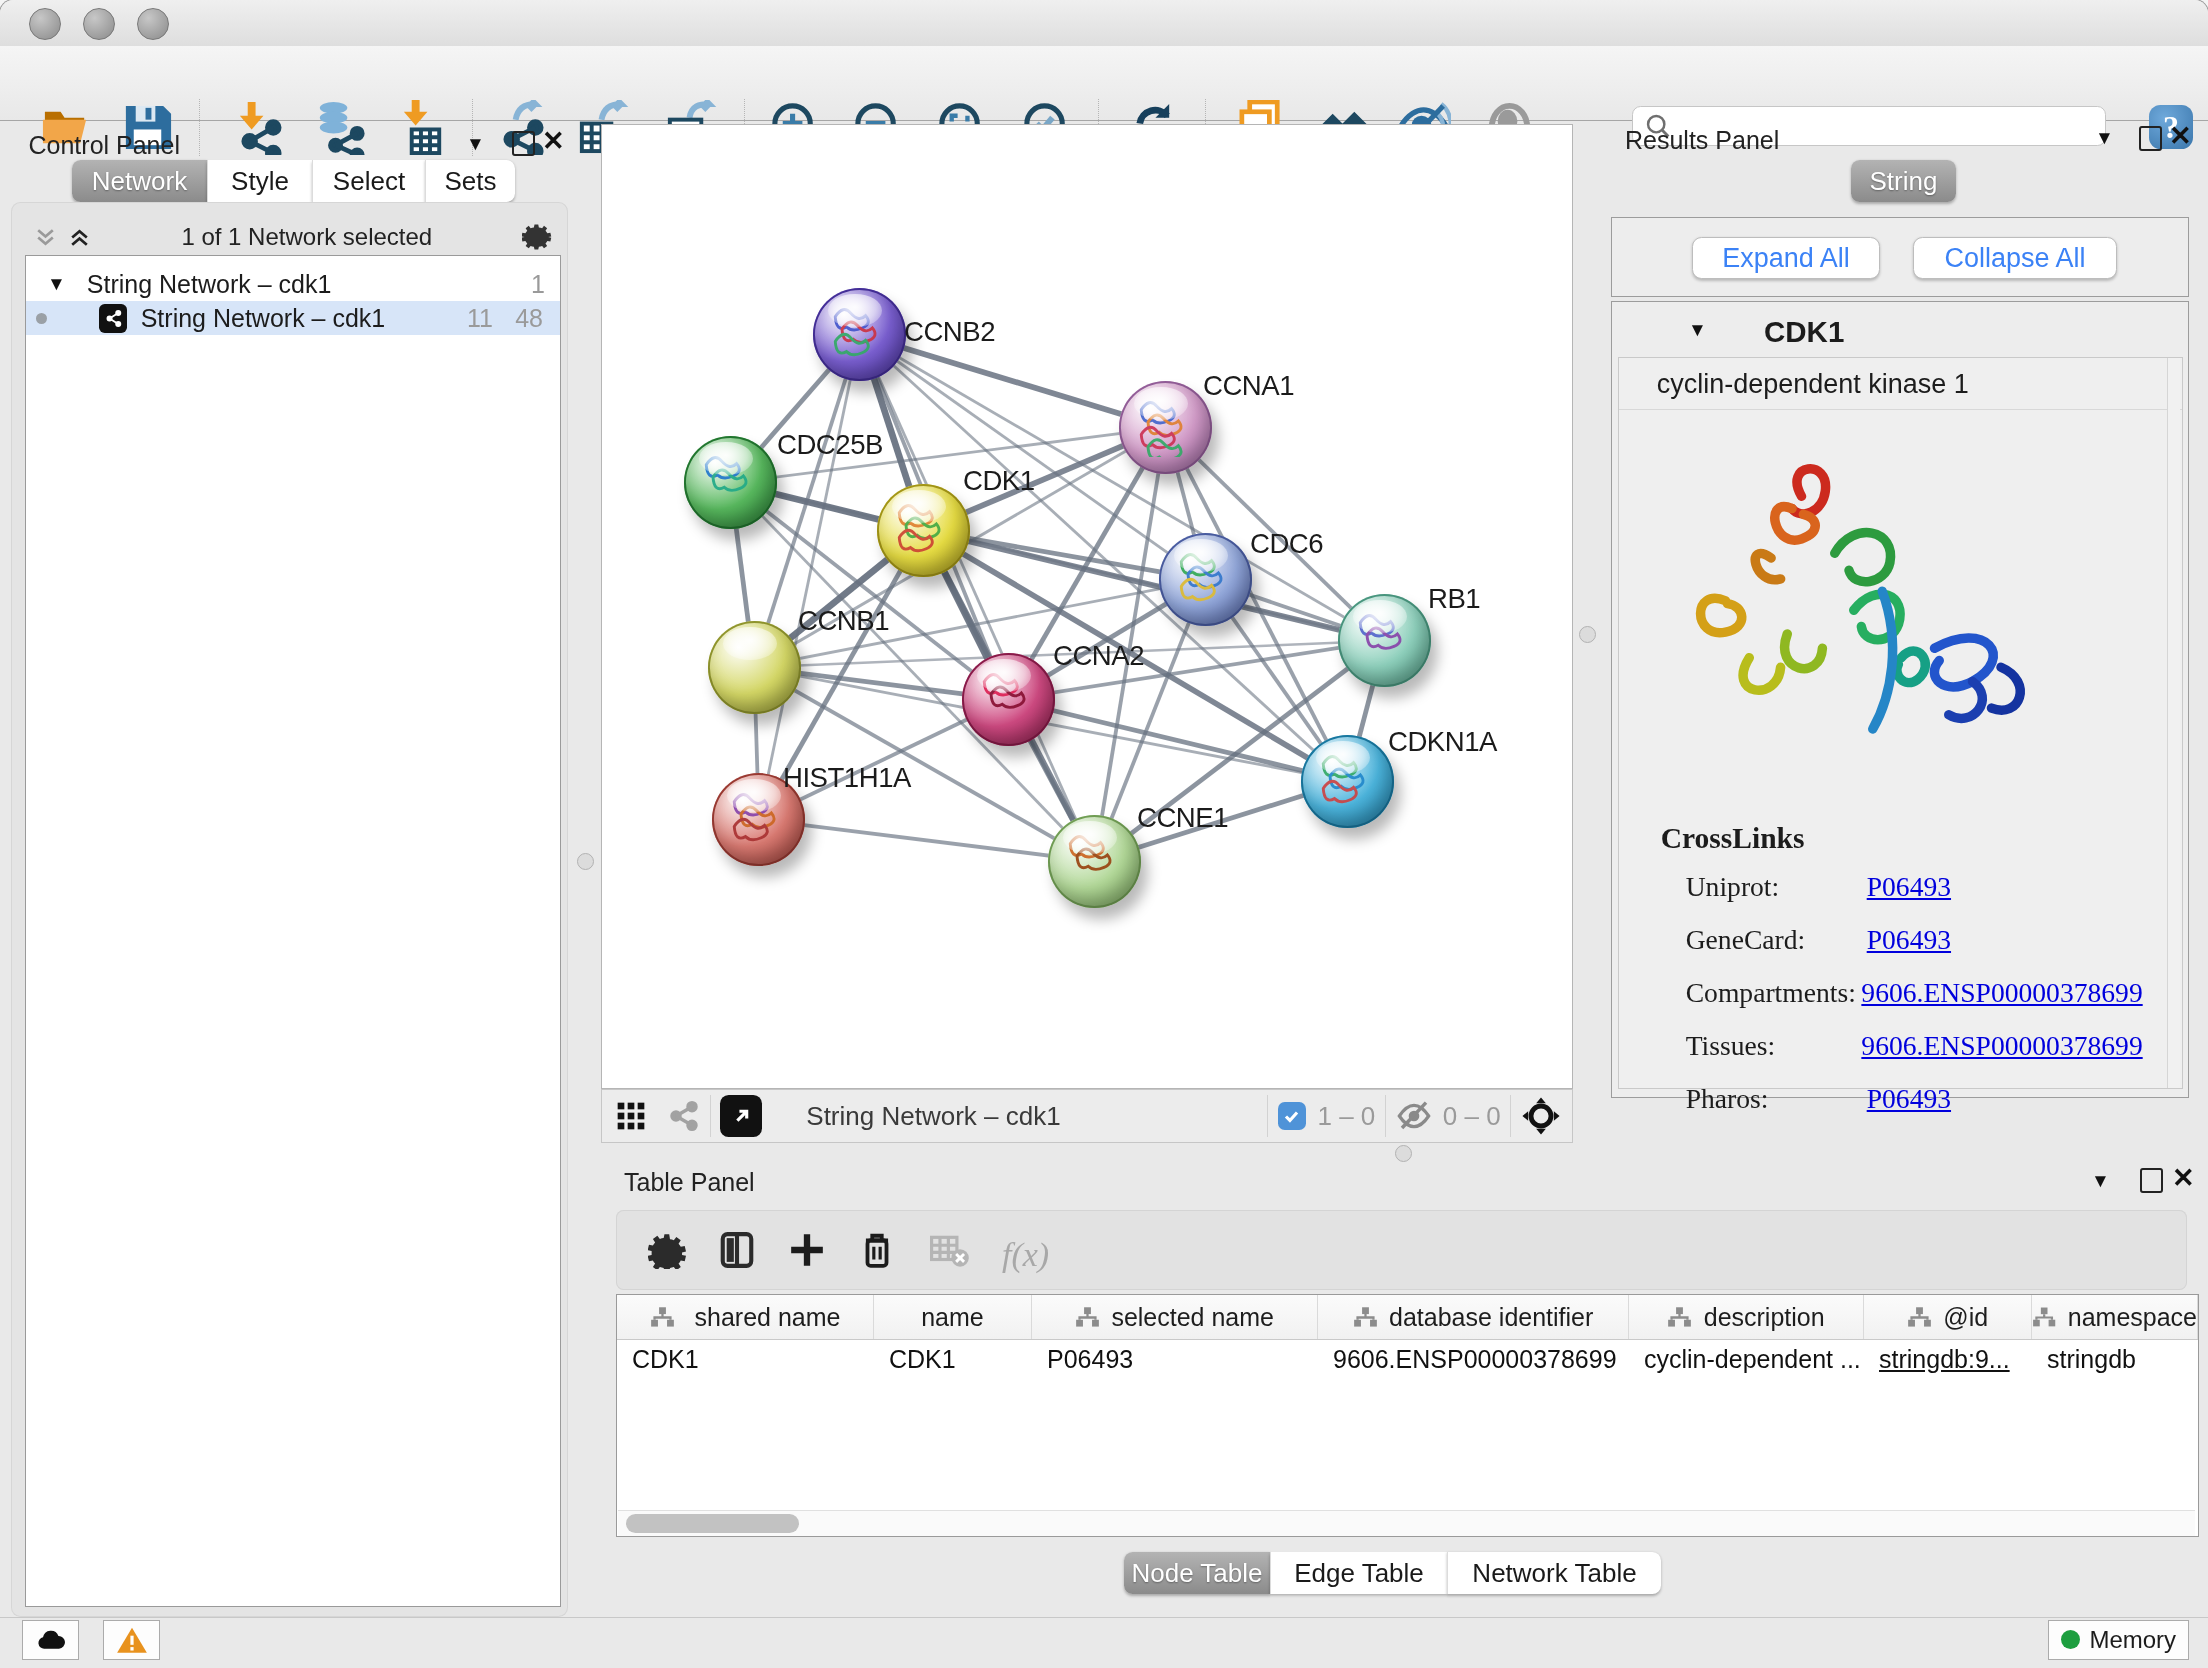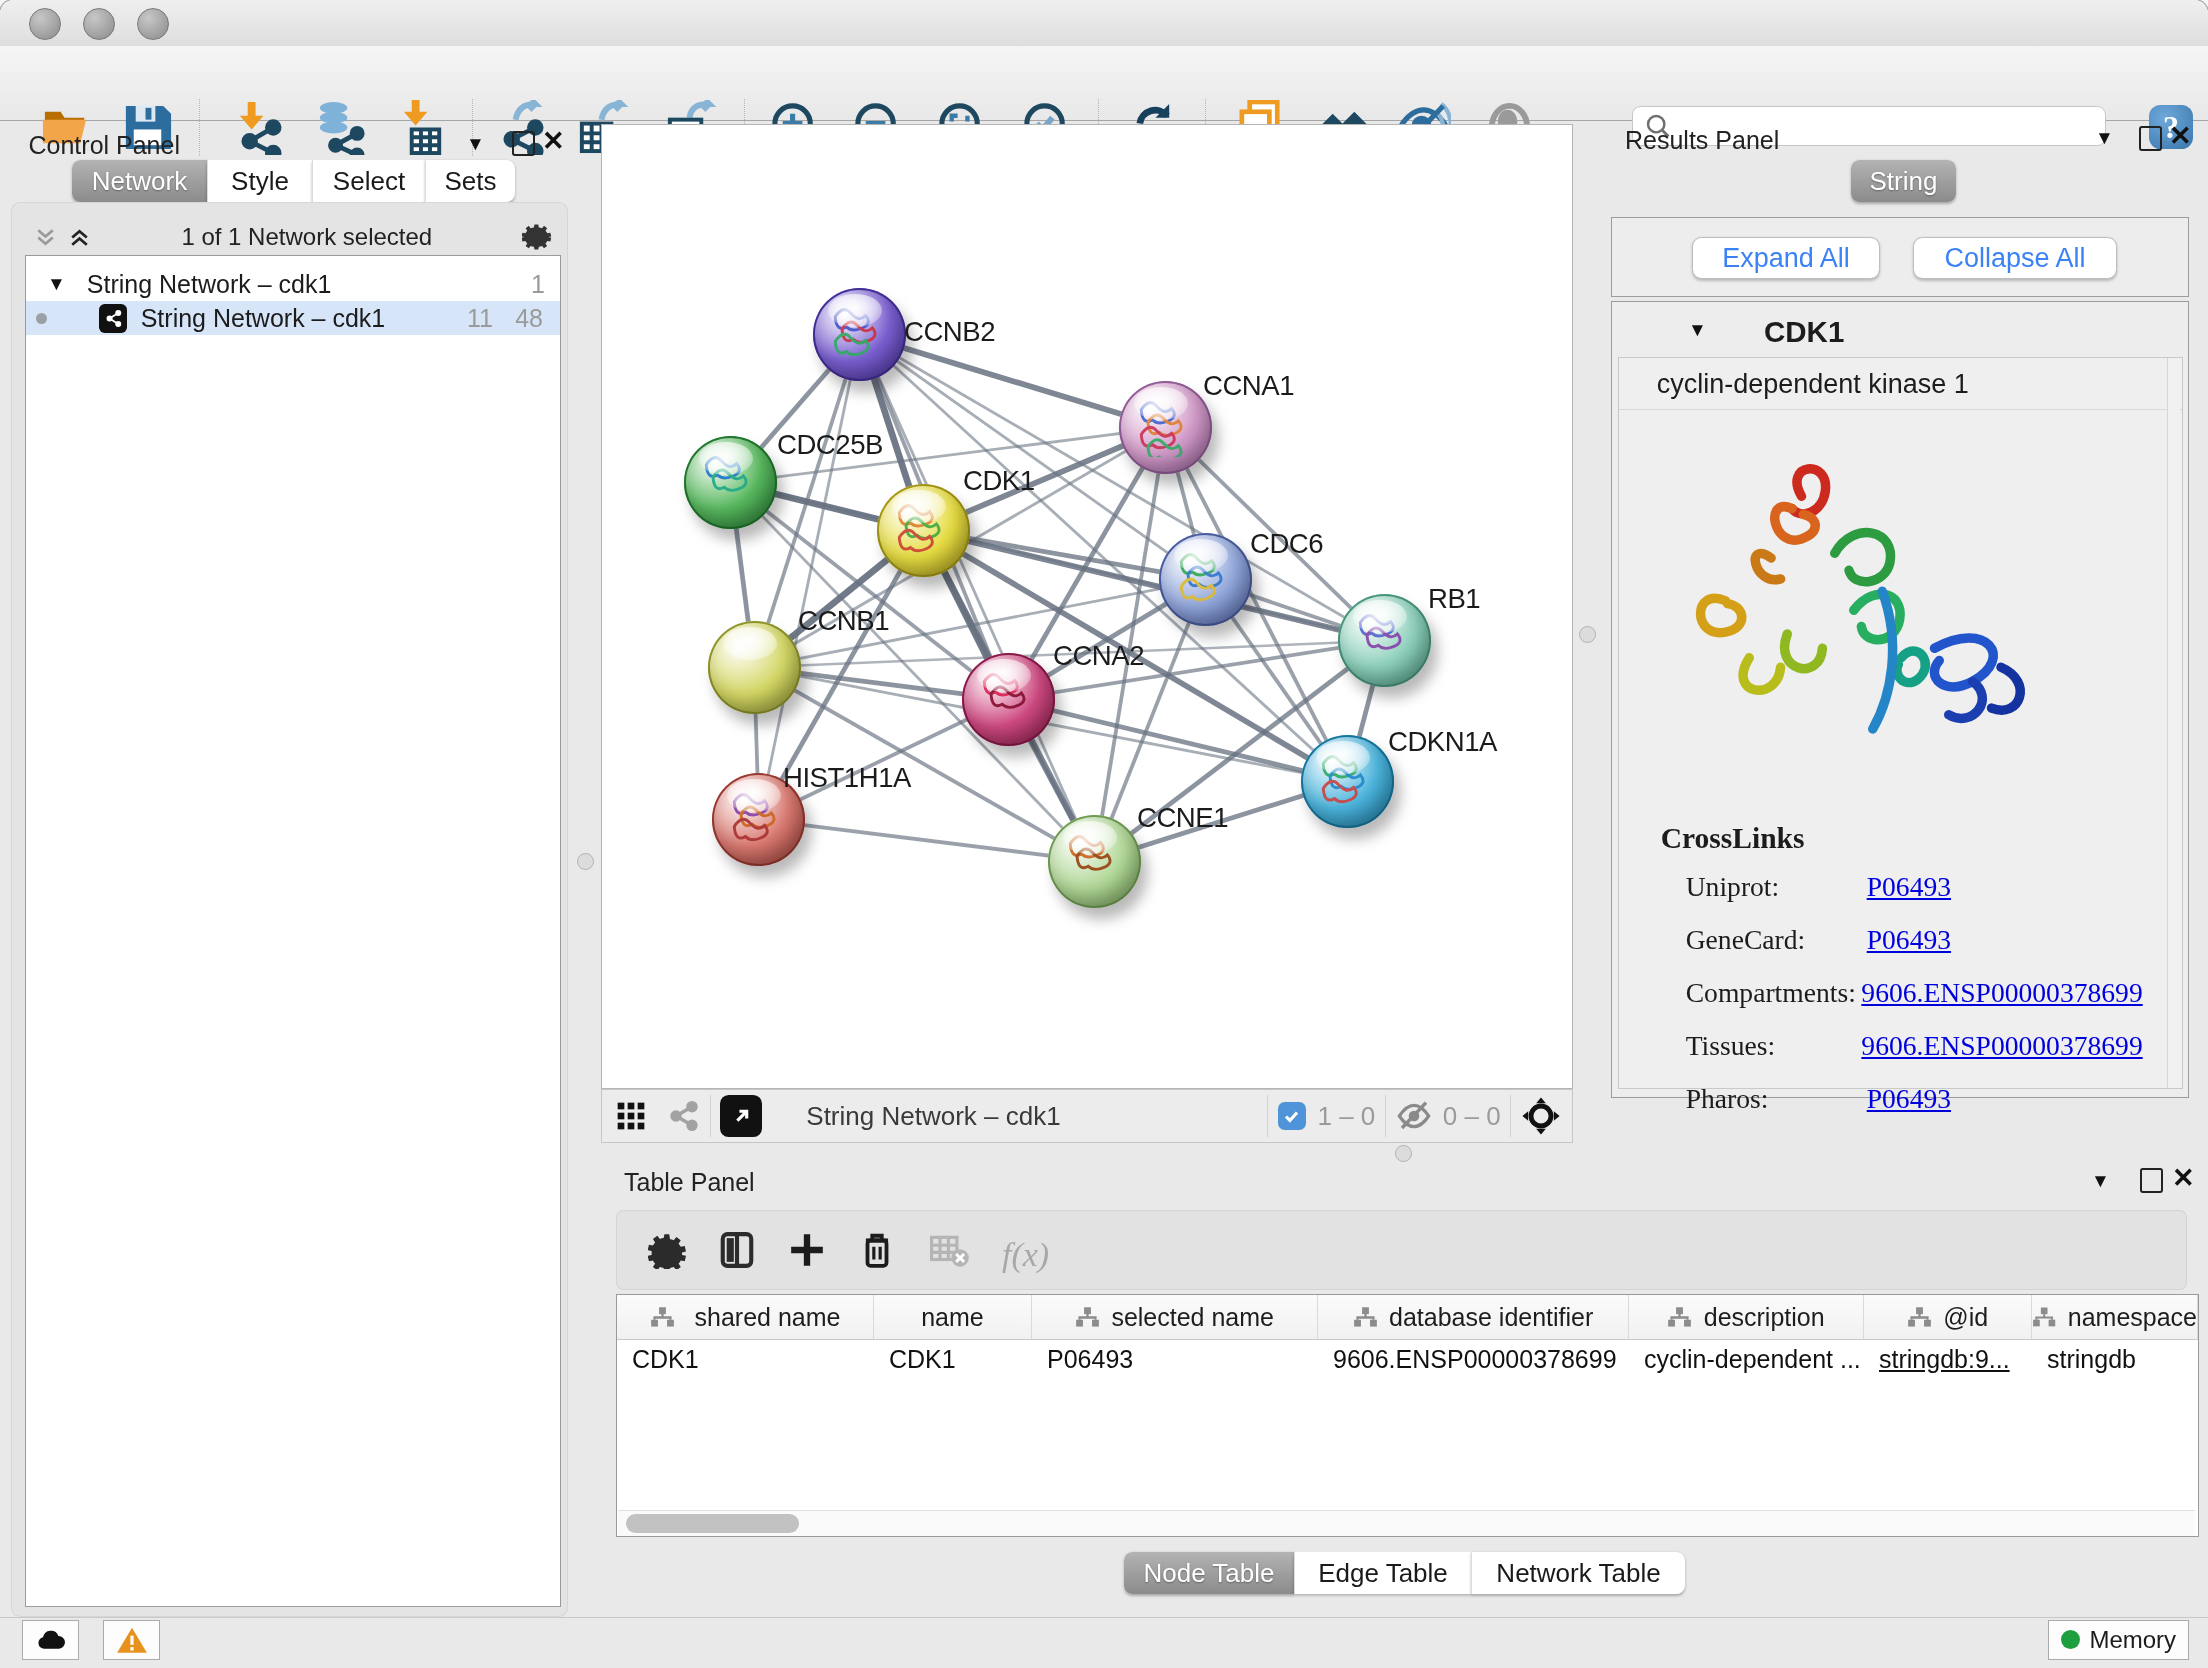--- a/index.html
+++ b/index.html
@@ -721,21 +721,21 @@
           <div class="td" style="width: 168px; text-decoration: underline;">stringdb:9...</div>
           <div class="td" style="width: 166px;">stringdb</div>
         </div>
       </div>
   </div>
   <div class="hscroll">
     <div class="hthumb"></div>
   </div>
 
   <div class="seg" style="left:1124px;top:1552px" id="bottom-tabs">
-      <div class="tab first active" style="width: 170px;">Node Table</div>
+      <div class="tab first active" style="width: 146px;">Node Table</div>
       <div class="tab" style="width: 176px;">Edge Table</div>
       <div class="tab last" style="width: 213px;">Network Table</div>
     </div>
 
   <div class="statusbar">
     <div class="sbtn" style="left:22px;width:55px">
       <svg width="32" height="25" viewBox="0 0 28 20">
           <path d="M8 18a5 5 0 0 1-1-9.9A7 7 0 0 1 20.5 7 5.5 5.5 0 0 1 21 18z" fill="#111"></path>
         </svg>
     </div>

